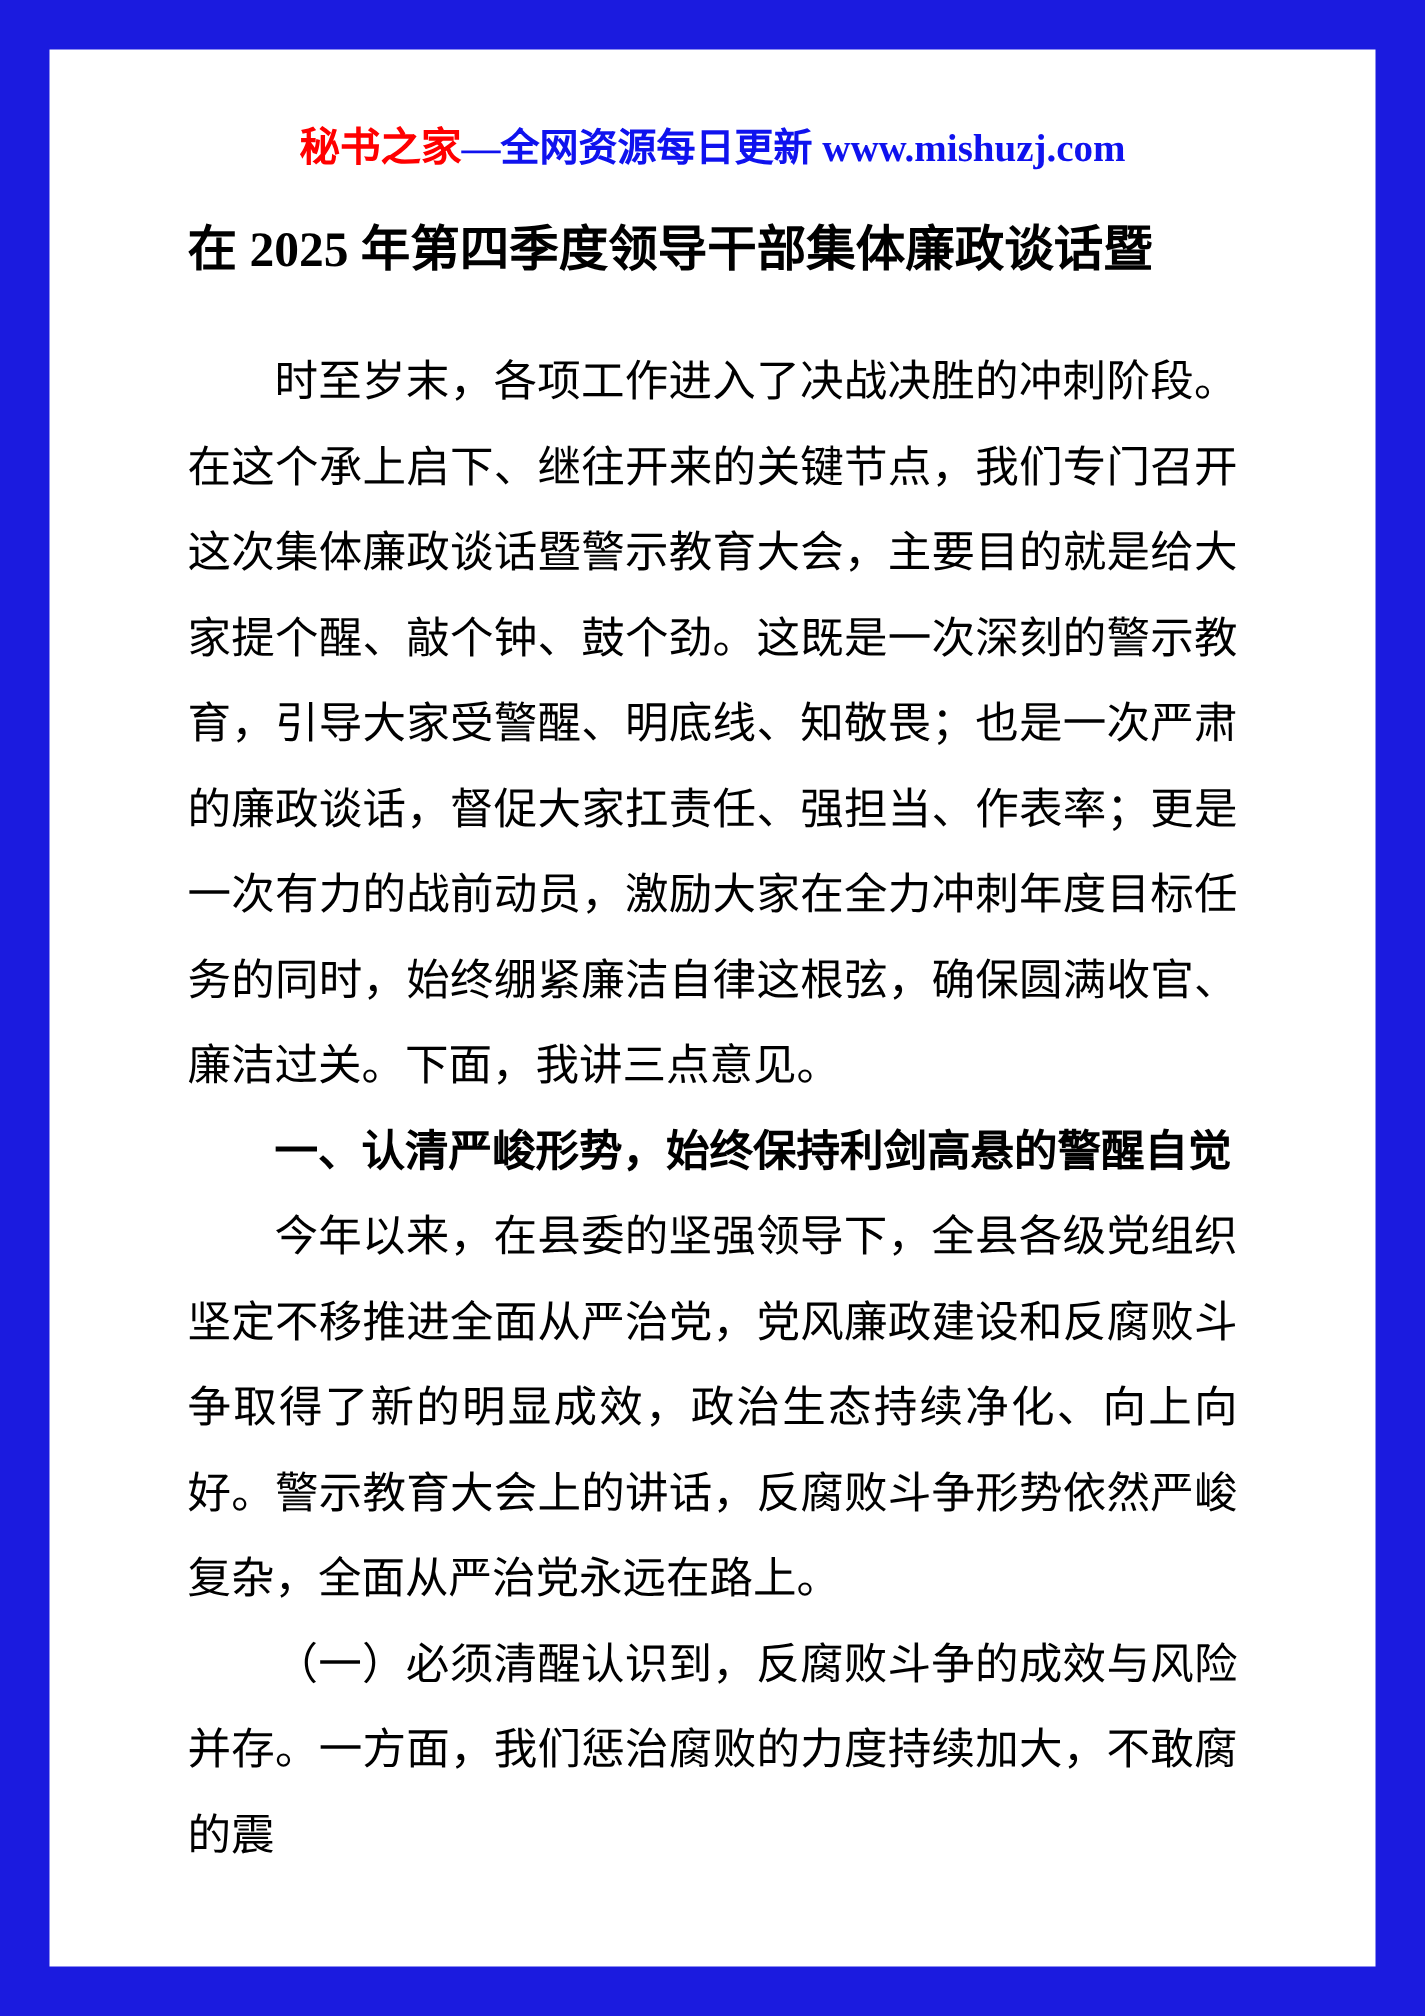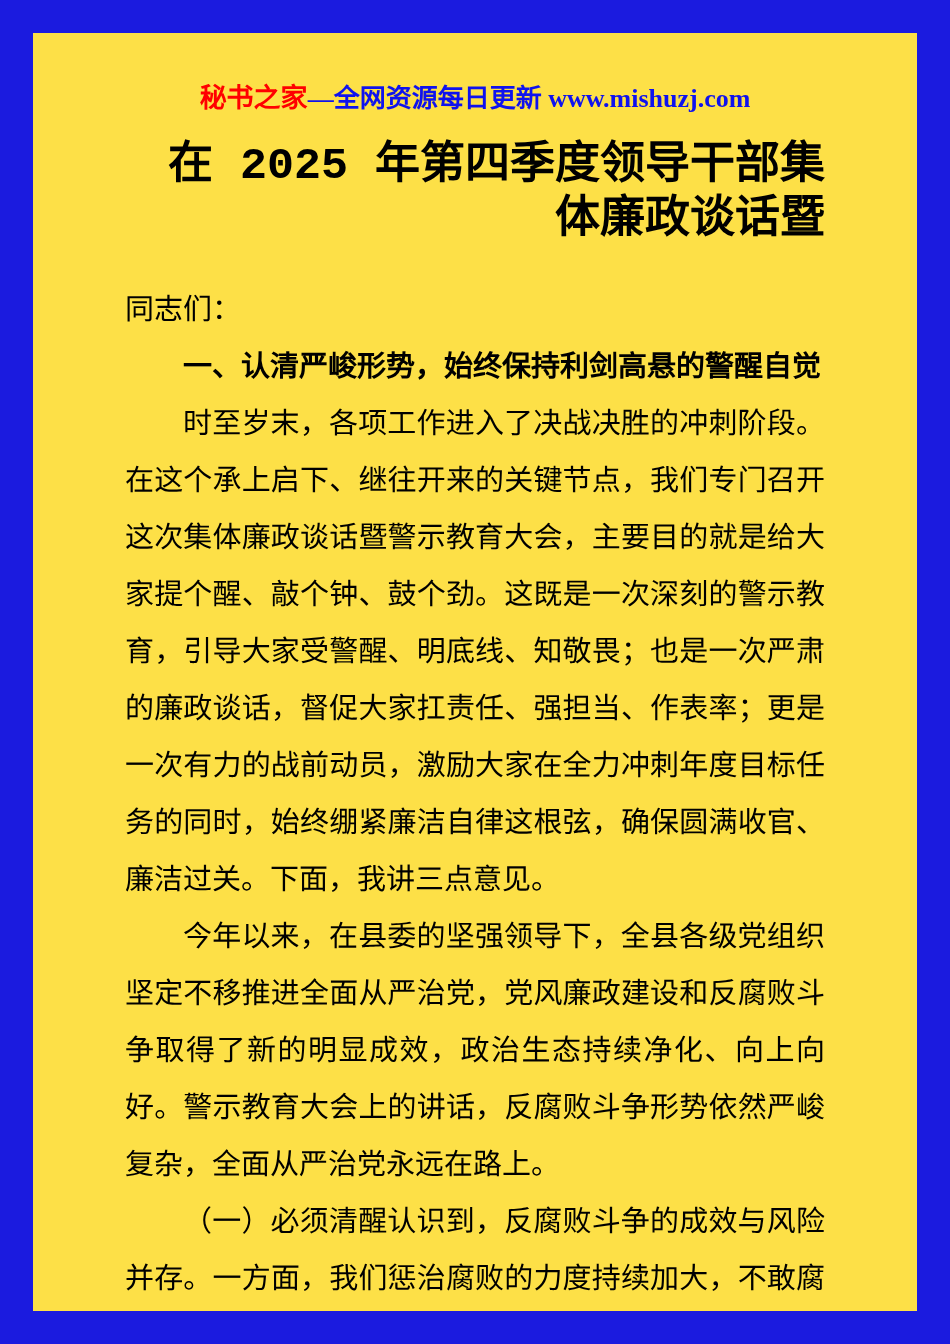--- a/index.html
+++ b/index.html
@@ -11,42 +11,41 @@
   *{margin:0;padding:0;box-sizing:border-box;}
   html,body{width:950px;height:1344px;}
   body{
     background:var(--frame-blue);
     padding:33px;
     font-family:"Liberation Serif","DejaVu Serif",serif;
   }
   .page{
     width:100%;
     height:100%;
-    background:#fde047;
+    background:#ffffff;
     padding:48px 92px 0 92px;
     overflow:hidden;
     color:var(--ink);
   }
   .site-header{
     text-align:center;
     font-weight:bold;
     font-size:26px;
     line-height:34px;
     white-space:nowrap;
   }
   .brand{color:var(--brand-red);font-size:27px;}
   .blue-text{color:var(--link-blue);}
   .doc-title{
     margin-top:24px;
-    text-align:right;
-    font-size:45px;
+    text-align:left;
+    font-size:33px;
     font-weight:bold;
     line-height:54px;
     color:var(--ink);
-    font-family:Liberation Mono, monospace;
   }
   .content{
     margin-top:33px;
     font-size:29px;
     line-height:57px;
     text-align:justify;
     text-justify:inter-ideograph;
   }
   .content p{margin:0;}
   .indent{text-indent:2em;}
@@ -60,20 +59,19 @@
   <div class="site-header">
     <span class="brand">秘书之家</span><span class="blue-text">—</span><span class="blue-text">全网资源每日更新</span>
     <span class="blue-text">www.mishuzj.com</span>
   </div>
 
   <h1 class="doc-title">
     <span>在 2025 年第四季度领导干部集体廉政谈话暨</span><br>
   </h1>
 
   <div class="content">
-    <p>同志们：</p>
+    <p class="indent">时至岁末，各项工作进入了决战决胜的冲刺阶段。在这个承上启下、继往开来的关键节点，我们专门召开这次集体廉政谈话暨警示教育大会，主要目的就是给大家提个醒、敲个钟、鼓个劲。这既是一次深刻的警示教育，引导大家受警醒、明底线、知敬畏；也是一次严肃的廉政谈话，督促大家扛责任、强担当、作表率；更是一次有力的战前动员，激励大家在全力冲刺年度目标任务的同时，始终绷紧廉洁自律这根弦，确保圆满收官、廉洁过关。下面，我讲三点意见。</p>
     <p class="indent bold">一、认清严峻形势，始终保持利剑高悬的警醒自觉</p>
-    <p class="indent">时至岁末，各项工作进入了决战决胜的冲刺阶段。在这个承上启下、继往开来的关键节点，我们专门召开这次集体廉政谈话暨警示教育大会，主要目的就是给大家提个醒、敲个钟、鼓个劲。这既是一次深刻的警示教育，引导大家受警醒、明底线、知敬畏；也是一次严肃的廉政谈话，督促大家扛责任、强担当、作表率；更是一次有力的战前动员，激励大家在全力冲刺年度目标任务的同时，始终绷紧廉洁自律这根弦，确保圆满收官、廉洁过关。下面，我讲三点意见。</p>
     <p class="indent">今年以来，在县委的坚强领导下，全县各级党组织坚定不移推进全面从严治党，党风廉政建设和反腐败斗争取得了新的明显成效，政治生态持续净化、向上向好。警示教育大会上的讲话，反腐败斗争形势依然严峻复杂，全面从严治党永远在路上。</p>
     <p class="indent"><span>（一）必须清醒认识到，反腐败斗争的成效与风险并存。</span><span>一方面，我们惩治腐败的力度持续加大，不敢腐的震</span></p>
   </div>
 
 </div>
 
 </body></html>

